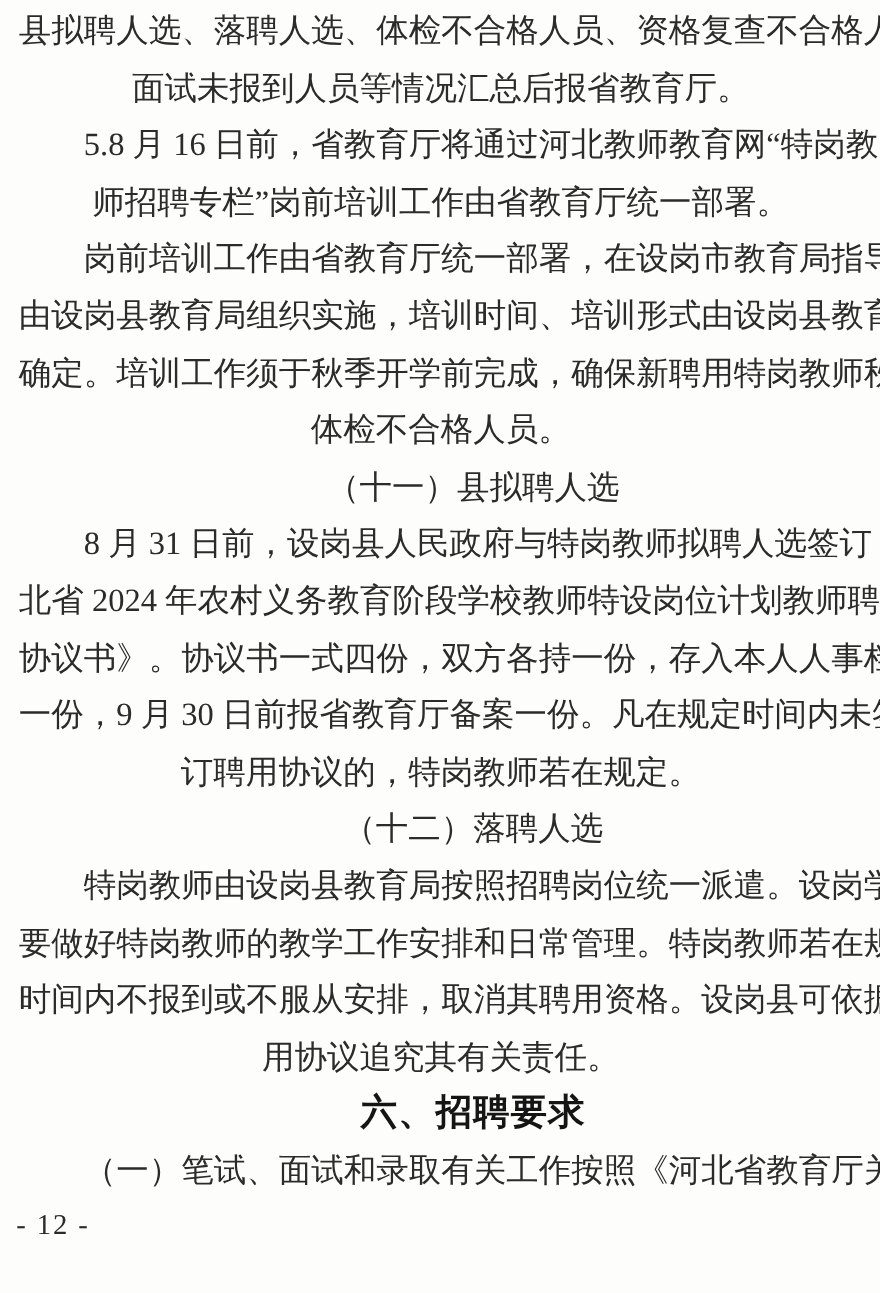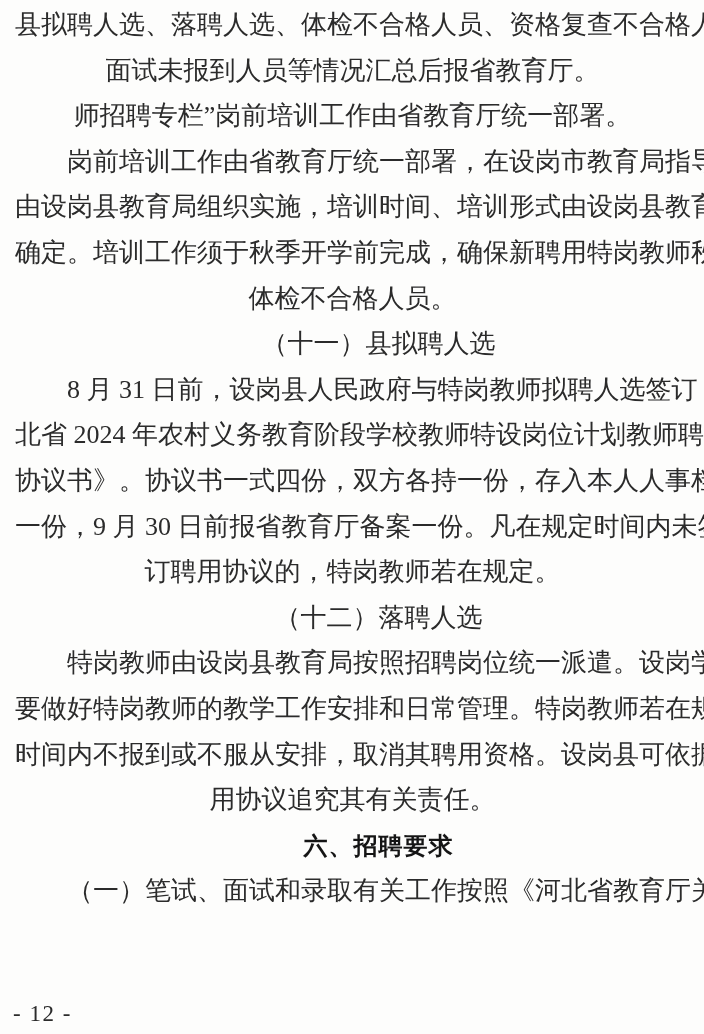--- a/index.html
+++ b/index.html
@@ -33,40 +33,41 @@
   .line.indent {
     padding-left: 52px;
   }
   .line.justify {
     text-align: justify;
     text-align-last: justify;
   }
   .line.heading {
     font-family: "Liberation Sans", "DejaVu Sans", sans-serif;
     font-weight: 700;
-    font-size: 24px;
+    font-size: 29px;
     color: #151515;
     letter-spacing: 1px;
   }
   .footer {
     position: absolute;
     left: 13px;
-    top: 1001px;
+    top: 967px;
     font-size: 23px;
     letter-spacing: 1.5px;
     color: #2b2b2b;
   }
 </style>
 </head>
 <body>
 
 <div class="page">
   <div class="doc">
     <div class="line justify">县拟聘人选、落聘人选、体检不合格人员、资格复查不合格人员、</div>
     <div class="line">面试未报到人员等情况汇总后报省教育厅。</div>
+    <div class="line indent justify">5.8 月 16 日前，省教育厅将通过河北教师教育网“特岗教</div>
     <div class="line">师招聘专栏”岗前培训工作由省教育厅统一部署。</div>
     <div class="line indent justify">岗前培训工作由省教育厅统一部署，在设岗市教育局指导下，</div>
     <div class="line justify">由设岗县教育局组织实施，培训时间、培训形式由设岗县教育局</div>
     <div class="line justify">确定。培训工作须于秋季开学前完成，确保新聘用特岗教师秋季</div>
     <div class="line">体检不合格人员。</div>
     <div class="line indent">（十一）县拟聘人选</div>
     <div class="line indent justify">8 月 31 日前，设岗县人民政府与特岗教师拟聘人选签订《河</div>
     <div class="line justify">北省 2024 年农村义务教育阶段学校教师特设岗位计划教师聘用</div>
     <div class="line justify">协议书》。协议书一式四份，双方各持一份，存入本人人事档案</div>
     <div class="line justify">一份，9 月 30 日前报省教育厅备案一份。凡在规定时间内未签</div>

